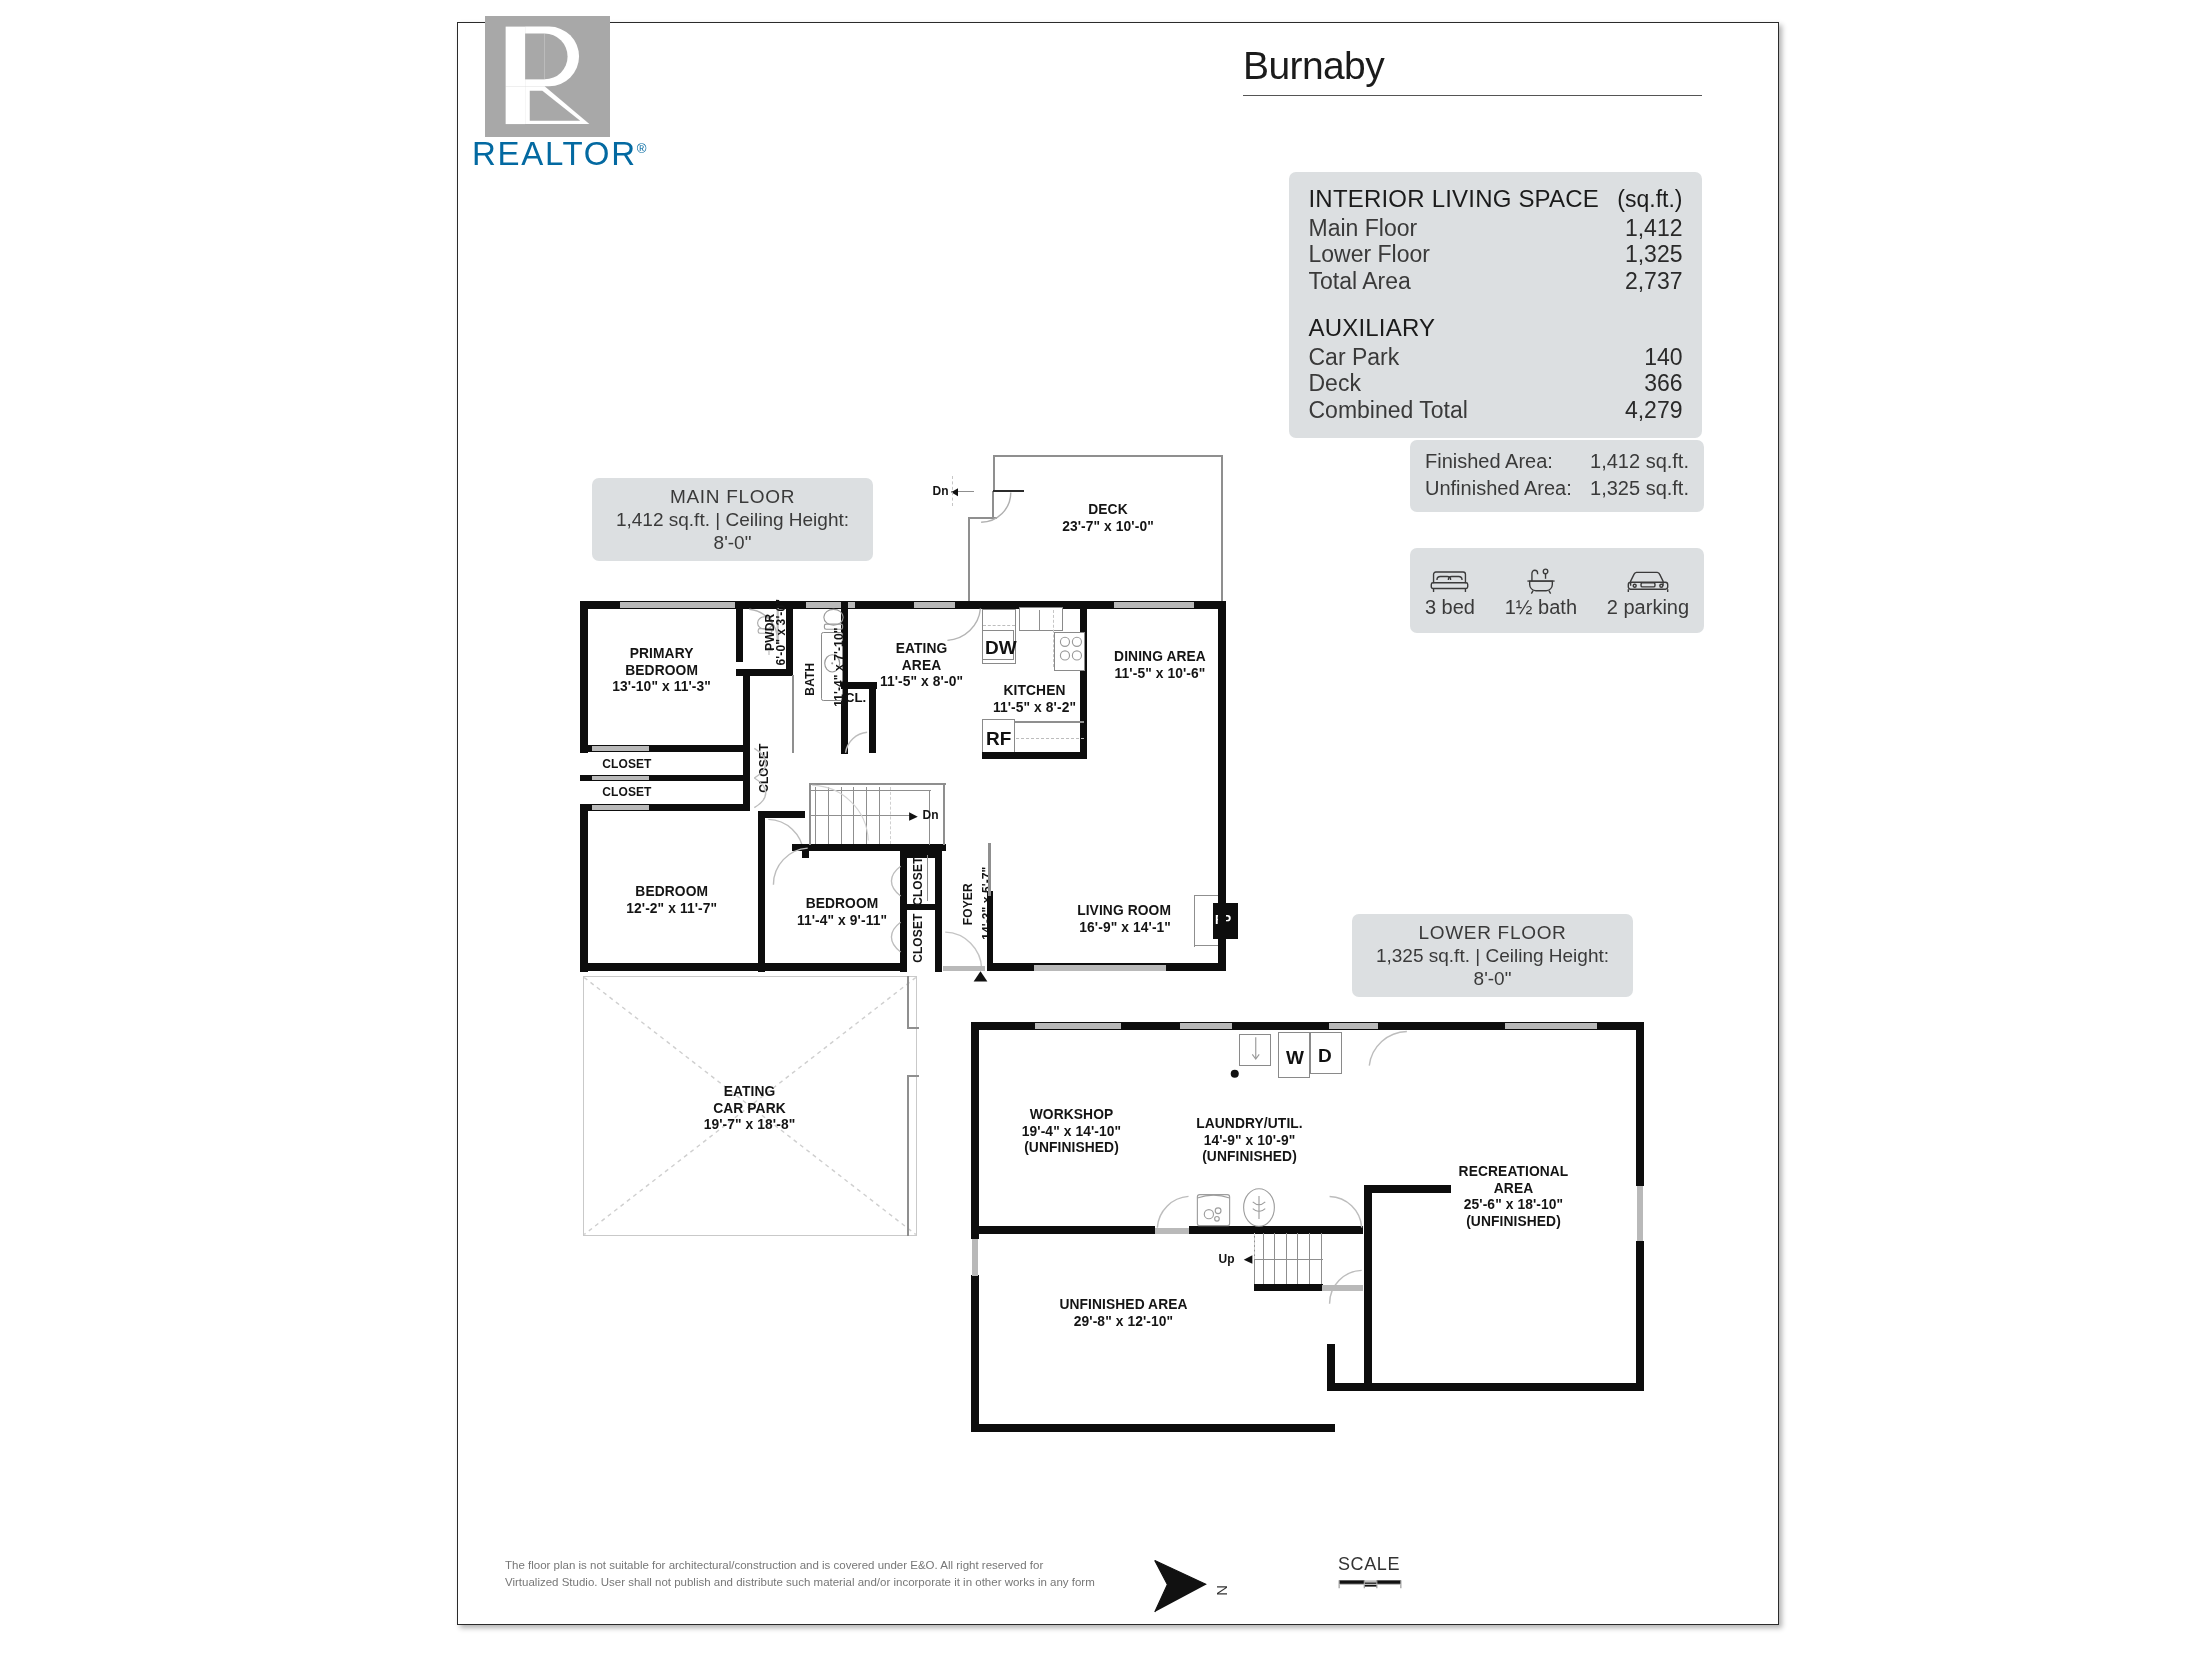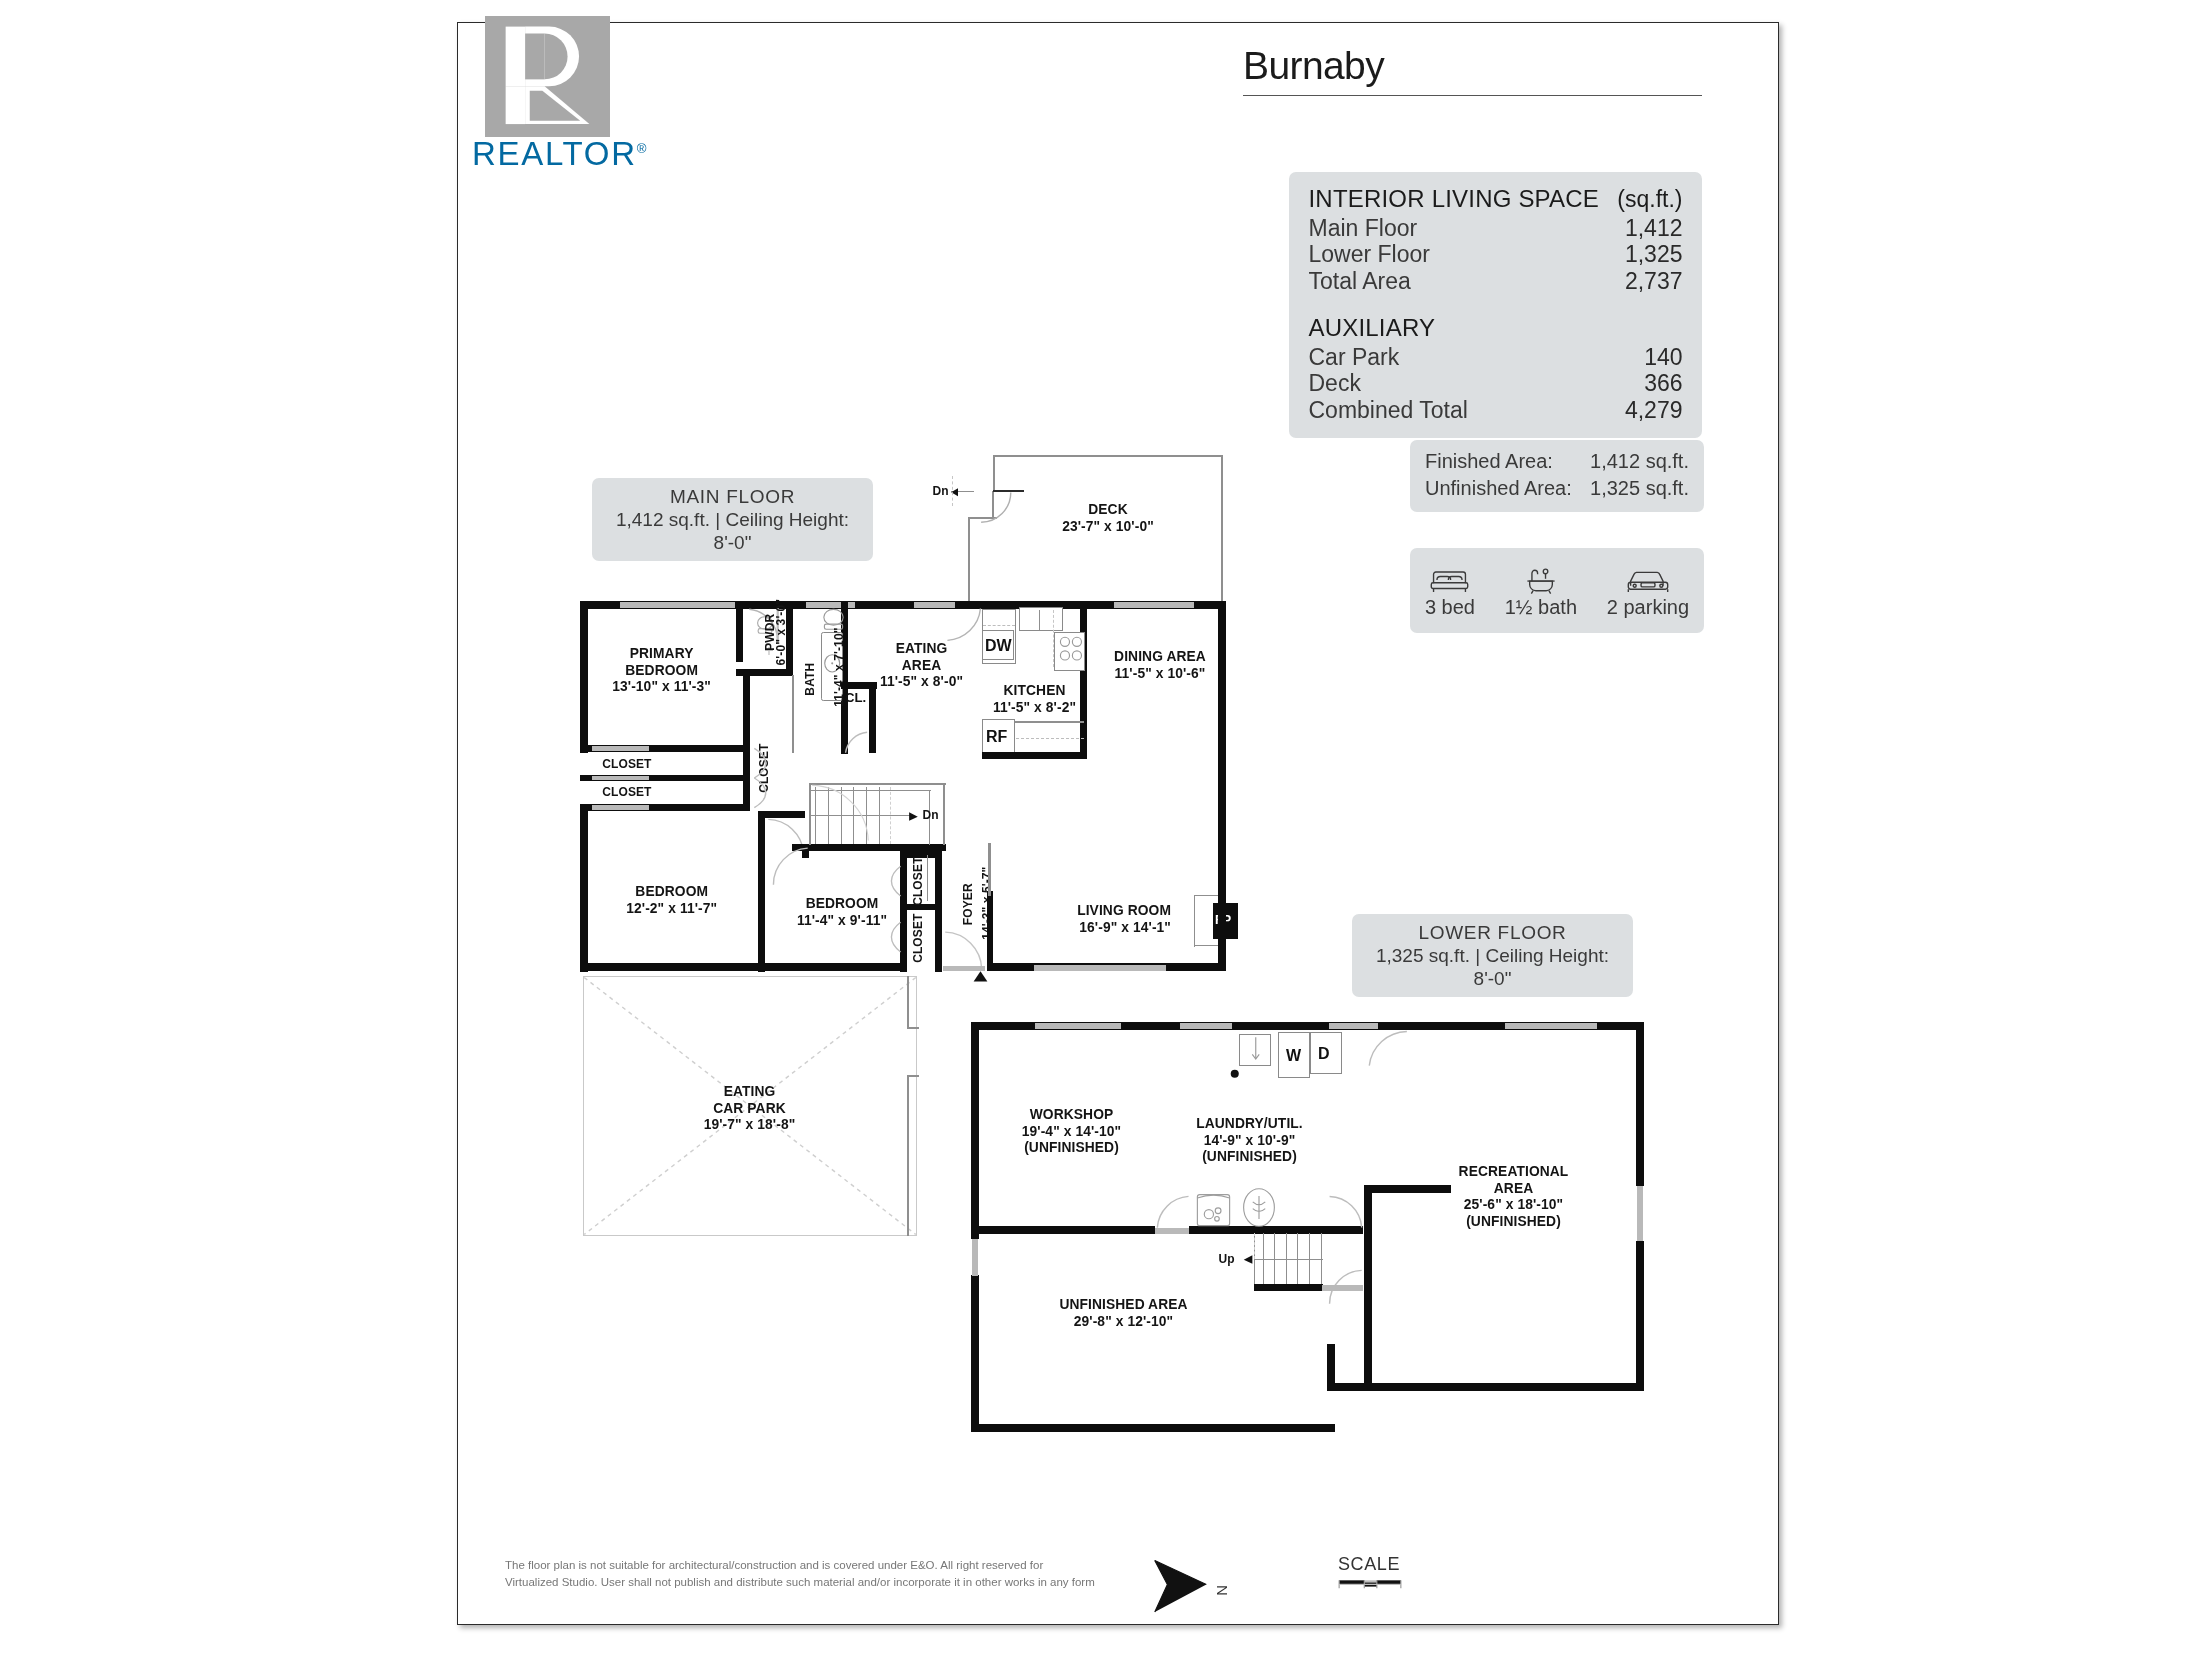--- a/index.html
+++ b/index.html
@@ -46,21 +46,21 @@
 
   .plan{position:absolute;}
   .w{position:absolute;background:#0d0d0d;}
   .wt{position:absolute;background:#b9b9b9;}
   .thin{position:absolute;background:#8f8f8f;}
   .fix{position:absolute;border:1.1px solid #8a8a8a;box-sizing:border-box;background:#fff;}
   .lbl{position:absolute;text-align:center;font-size:13.8px;line-height:16.7px;
        color:#141414;font-weight:bold;letter-spacing:0.1px;white-space:nowrap;}
   .lbl.vert{transform-origin:center center;}
   .tiny{font-size:12px;line-height:14.4px;}
-  .fixlbl{position:absolute;font-size:16px;font-weight:bold;color:#111;}
+  .fixlbl{position:absolute;font-size:19px;font-weight:bold;color:#111;}
   .dash{position:absolute;border-top:1.1px dashed #bdbdbd;}
   .carpark{position:absolute;border:1.1px solid #c9c9c9;box-sizing:border-box;}
 
   .footer-note{position:absolute;left:505px;top:1557px;width:592px;
     font-size:11.5px;line-height:17px;color:#777;font-family:"Liberation Sans",sans-serif;}
   .north{position:absolute;left:1149px;top:1557px;width:86px;height:63px;}
   .north .nlab{position:absolute;left:68px;top:25px;font-size:15px;color:#333;
      transform:rotate(90deg);transform-origin:center center;font-family:"Liberation Sans",sans-serif;}
   .scale{position:absolute;left:1338px;top:1554px;}
   .scale .stxt{font-size:18px;color:#333;letter-spacing:0.6px;}

